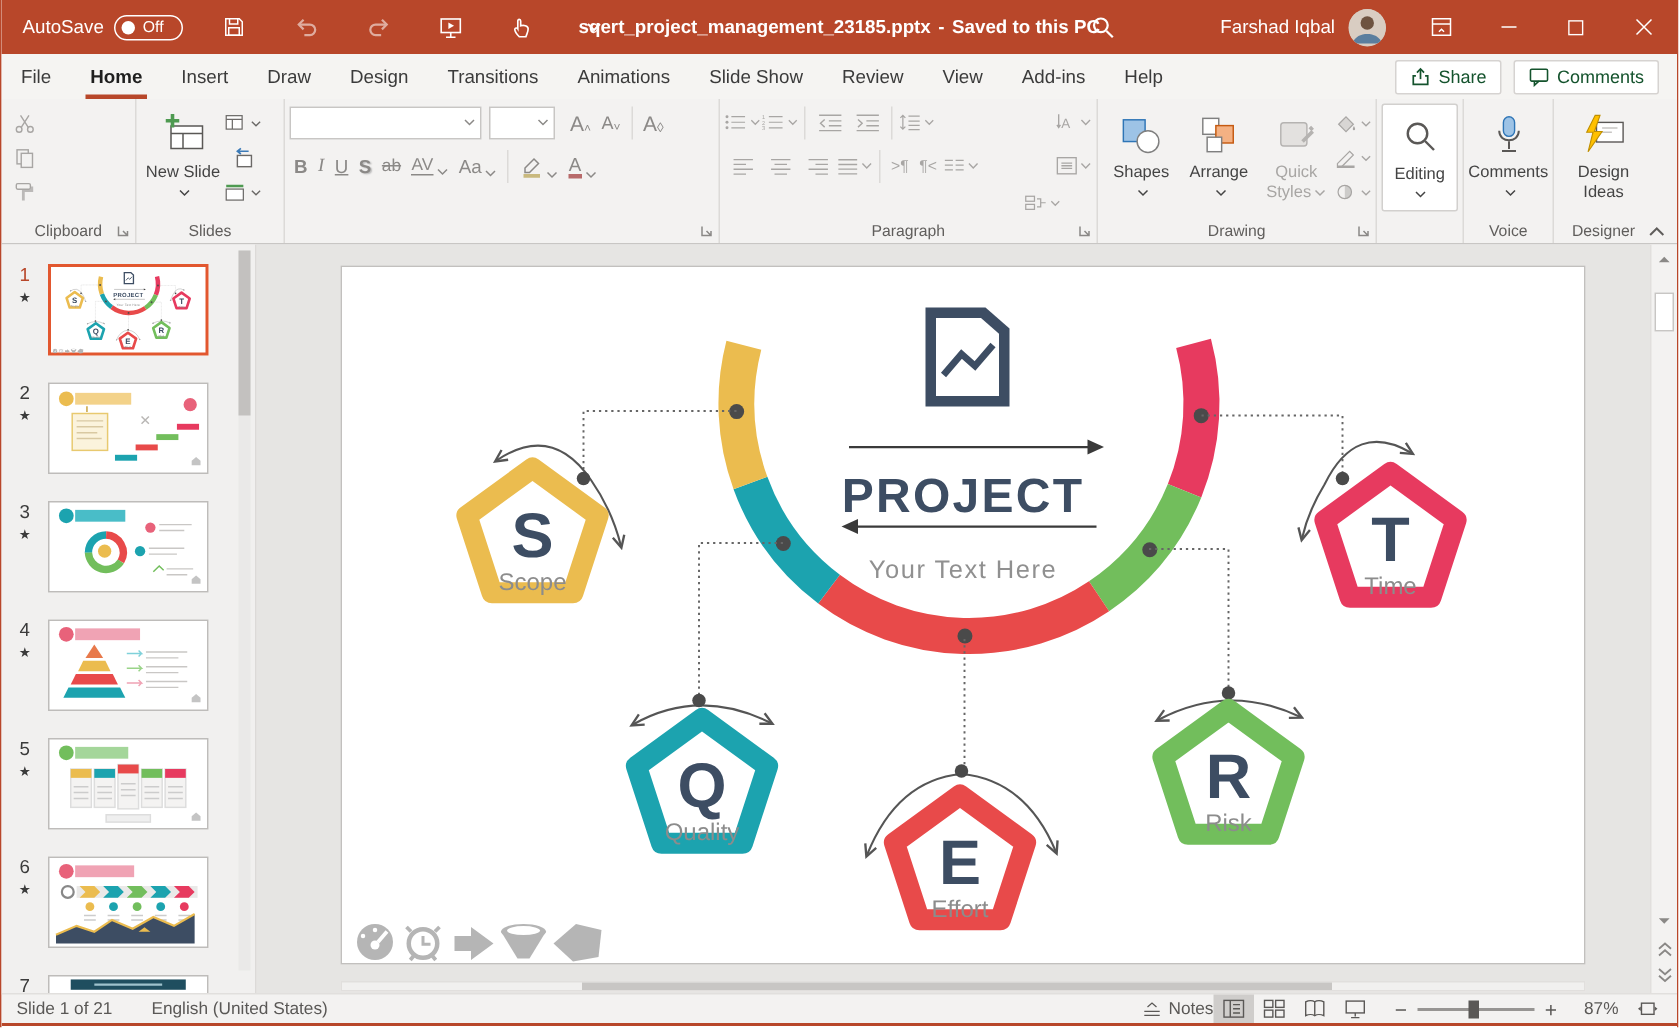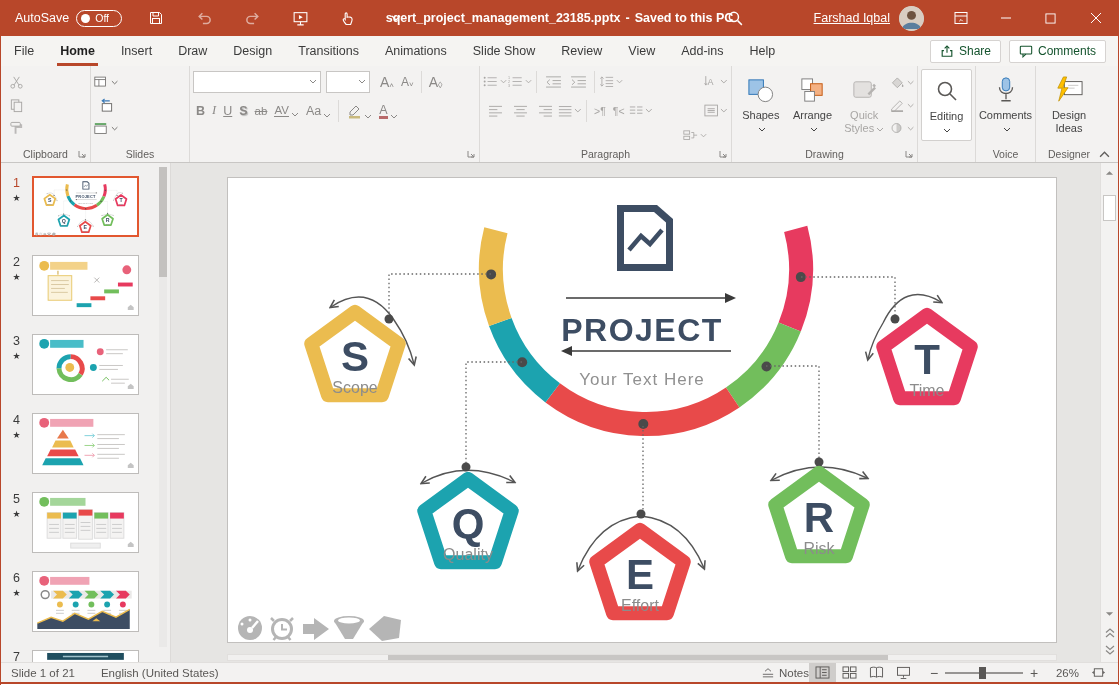--- a/index.html
+++ b/index.html
@@ -13,21 +13,21 @@
   
   .titlebar{height:36px;background:#B8472A;display:flex;align-items:center;color:#fff;position:relative;}
   .qat{display:flex;align-items:center;gap:20px;padding-left:14px;}
   .autosave{display:flex;align-items:center;gap:7px;font-size:12.5px;}
   .pill{width:46px;height:17px;border:1px solid #fff;border-radius:9px;display:flex;align-items:center;gap:5px;padding:0 4px;font-size:10.5px;cursor:pointer;}
   .pill .dot{width:9px;height:9px;border-radius:50%;background:#fff;}
   .tb-ic{width:28px;height:26px;display:flex;align-items:center;justify-content:center;color:#fff;}
   .tb-ic.dim{opacity:.55;}
   .tb-title{position:absolute;left:50%;top:0;height:36px;display:flex;align-items:center;transform:translateX(-50%);font-size:12.5px;white-space:nowrap;gap:5px;font-weight:bold;}
   .tb-right{margin-left:auto;display:flex;align-items:center;height:100%;}
-  .tb-user{font-size:12.5px;margin:0 9px 0 4px;text-decoration:underline;}
+  .tb-user{font-size:12.5px;margin:0 9px 0 4px;}
   .avatar{width:25px;height:25px;border-radius:50%;overflow:hidden;background:#cfc3b8;margin-right:14px;}
   .win-btn{width:45px;height:36px;display:flex;align-items:center;justify-content:center;color:#fff;}
 
   
   .tabsbar{height:30px;background:#F5F4F2;display:flex;align-items:stretch;position:relative;}
   .tab{padding:0 13px;font-size:12.5px;color:#3b3b3b;display:flex;align-items:center;position:relative;cursor:pointer;}
   .tab.active{color:#1f1f1f;font-weight:bold;}
   .tab.active::after{content:"";position:absolute;left:10px;right:10px;bottom:0;height:3px;background:#B8472A;}
   .tabs-right{margin-left:auto;display:flex;align-items:center;gap:8px;padding-right:12px;}
   .pillbtn{height:23px;border:1px solid #D6D3D1;background:#fff;border-radius:2px;display:flex;align-items:center;gap:5px;padding:0 9px;font-size:12px;color:#14532d;cursor:pointer;}
@@ -246,20 +246,32 @@
       </div>
       <span class="rlabel">Clipboard</span>
       <span class="launcher">
           <svg width="10" height="10" viewBox="0 0 10 10">
             <path d="M2 2v6h6M5 5l3 3M8 5v3h-3" fill="none" stroke="currentColor"></path>
           </svg>
         </span>
     </div>
 
     <div class="rgroup" style="width:99px">
+      <div class="bigbtn" style="width:56px">
+        <span class="bicon">
+          <svg width="30" height="30" viewBox="0 0 30 30">
+              <rect x="7" y="9" width="21" height="15" fill="#fff" stroke="#5A5856"></rect>
+              <path d="M7 14h21M15 14v10" stroke="#5A5856" fill="none"></path>
+              <path d="M8 1v9M3.5 5.5h9" stroke="#4E9A51" stroke-width="2.4" fill="none"></path>
+            </svg>
+        </span>
+        <span><span>New Slide</span><svg class="cv" viewBox="0 0 8 5">
+              <path d="M1 1l3 3 3-3" fill="none" stroke="currentColor"></path>
+            </svg></span>
+      </div>
       <div class="smallcol">
         <span class="sic">
             <svg width="16" height="14" viewBox="0 0 18 14">
               <rect x="1" y="1" width="13" height="11" fill="#fff" stroke="currentColor"></rect>
               <path d="M1 4h13M6 4v8" stroke="currentColor"></path>
               <path d="M15.5 6l2 2-2 2" fill="none" stroke="currentColor" stroke-width="0"></path>
             </svg>
             <svg class="cv" viewBox="0 0 8 5">
               <path d="M1 1l3 3 3-3" fill="none" stroke="currentColor"></path>
             </svg>
@@ -1024,21 +1036,21 @@
             <rect x="1.5" y="1.5" width="13" height="8.5" fill="none" stroke="currentColor"></rect>
             <path d="M8 10v2.5M5 13.5h6" stroke="currentColor" fill="none"></path>
           </svg>
         </span>
       <span class="zpm" style="margin-left:10px">−</span>
       <span class="ztrack">
           <span class="ztick"></span>
           <span class="zthumb"></span>
         </span>
       <span class="zpm">+</span>
-      <span class="zlevel">26%</span>
+      <span class="zlevel">87%</span>
       <span class="vbtn">
           <svg width="15" height="13" viewBox="0 0 16 14">
             <rect x="3.5" y="3" width="9" height="8" fill="none" stroke="currentColor"></rect>
             <path d="M1 7l2-1.7v3.4zM15 7l-2-1.7v3.4z" fill="currentColor"></path>
           </svg>
         </span>
     </div>
   </div>
 </div>
 

